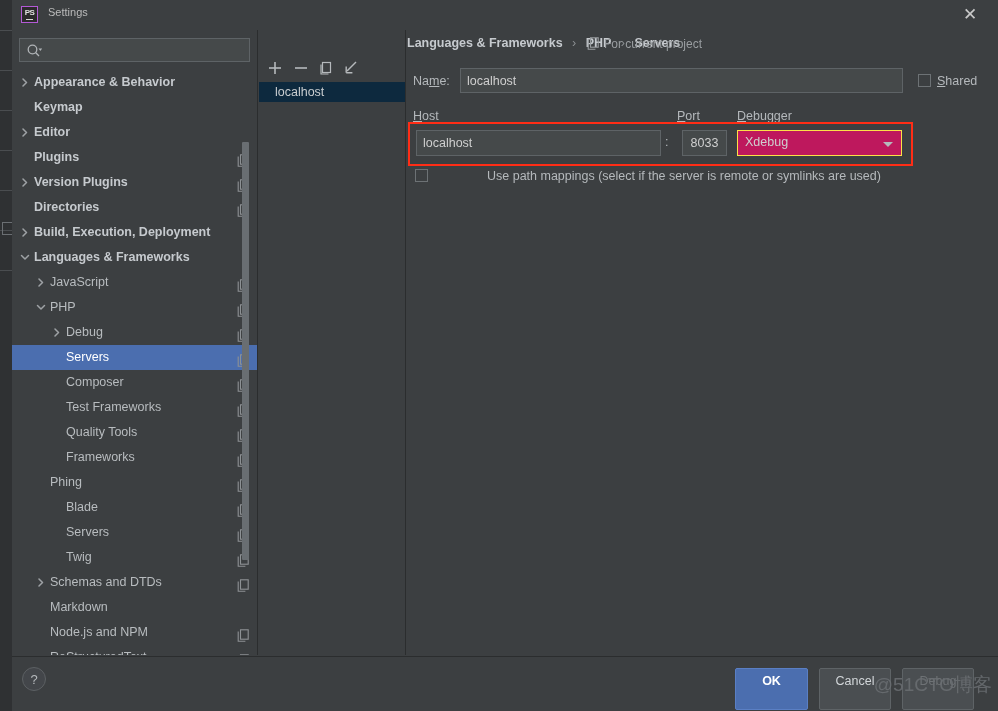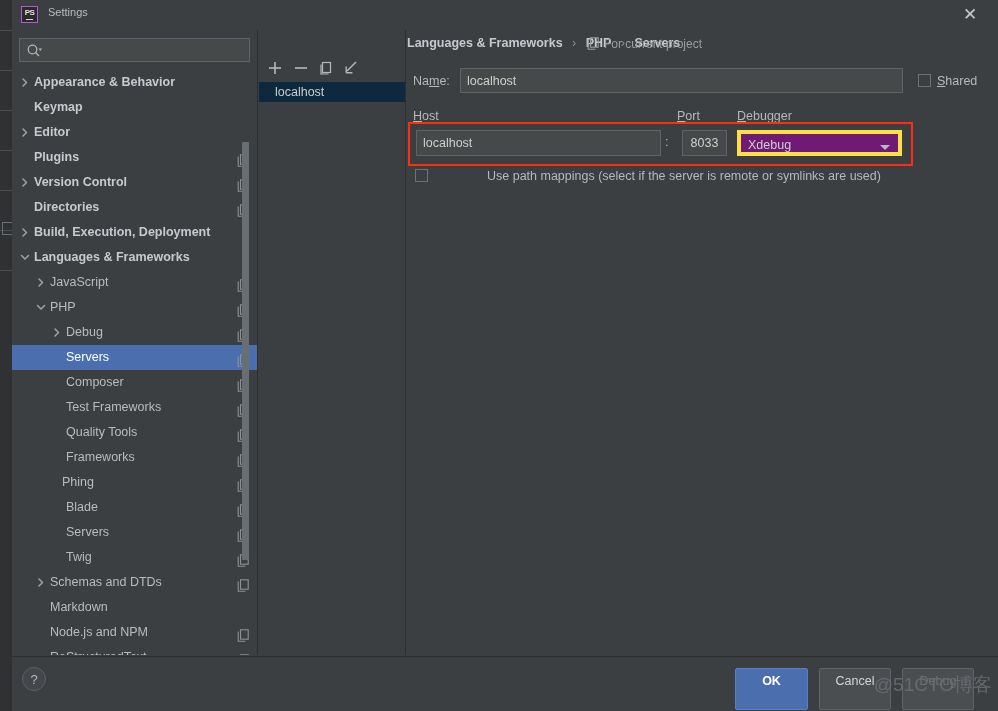--- a/index.html
+++ b/index.html
@@ -163,21 +163,21 @@
   }
 
   .cbox {
     position: absolute; width: 13px; height: 13px;
     border: 1px solid #6d7275; background: #3c3f41; box-sizing: border-box;
     cursor: pointer;
   }
 
   .combo {
     position: absolute;
-    background: #701a75; border: 4px solid #fde047; box-sizing: border-box;
+    background: #be185d; border: 1px solid #fde047; box-sizing: border-box;
   }
   .combo-text { position: absolute; left: 7px; top: 4px; color: #cfcfcf; font-size: 12.5px; }
   .combo-arrow { position: absolute; right: 8px; top: 11px;
      width: 0; height: 0; border-left: 5px solid transparent; border-right: 5px solid transparent;
      border-top: 5px solid #b5b9bc; }
 
   .redbox {
     position: absolute;
     border: 2px solid #ff2d16;
     box-sizing: border-box;
@@ -277,21 +277,21 @@
               <rect x="3.5" y="0.8" width="7.7" height="9.4" fill="none" stroke="#8d9194" stroke-width="1.1"></rect>
               <path d="M1.2 2.6 L1.2 12.2 L8.4 12.2" fill="none" stroke="#8d9194" stroke-width="1.1"></path>
             </svg></span>
         </div>
         <div class="tree-row bold">
           <span class="arrow" style="left: 6px;">
             <svg width="10" height="9" viewBox="0 0 10 9">
               <path d="M3 1 L6.5 4.5 L3 8" fill="none" stroke="#9ea2a5" stroke-width="1.5" stroke-linecap="round" stroke-linejoin="round"></path>
             </svg>
           </span>
-          <span class="tree-label" style="left: 22px;">Version Control</span>
+          <span class="tree-label" style="left: 22px;">Version Plugins</span>
           <span class="copy-ico"><svg width="12" height="13" viewBox="0 0 12 13">
               <rect x="3.5" y="0.8" width="7.7" height="9.4" fill="none" stroke="#8d9194" stroke-width="1.1"></rect>
               <path d="M1.2 2.6 L1.2 12.2 L8.4 12.2" fill="none" stroke="#8d9194" stroke-width="1.1"></path>
             </svg></span>
         </div>
         <div class="tree-row bold">
           <span class="tree-label" style="left: 22px;">Directories</span>
           <span class="copy-ico"><svg width="12" height="13" viewBox="0 0 12 13">
               <rect x="3.5" y="0.8" width="7.7" height="9.4" fill="none" stroke="#8d9194" stroke-width="1.1"></rect>
               <path d="M1.2 2.6 L1.2 12.2 L8.4 12.2" fill="none" stroke="#8d9194" stroke-width="1.1"></path>
@@ -378,21 +378,21 @@
             </svg></span>
         </div>
         <div class="tree-row">
           <span class="tree-label" style="left: 54px;">Frameworks</span>
           <span class="copy-ico"><svg width="12" height="13" viewBox="0 0 12 13">
               <rect x="3.5" y="0.8" width="7.7" height="9.4" fill="none" stroke="#8d9194" stroke-width="1.1"></rect>
               <path d="M1.2 2.6 L1.2 12.2 L8.4 12.2" fill="none" stroke="#8d9194" stroke-width="1.1"></path>
             </svg></span>
         </div>
         <div class="tree-row">
-          <span class="tree-label" style="left: 50px; text-align: right;">Phing</span>
+          <span class="tree-label" style="left: 38px; text-align: right;">Phing</span>
           <span class="copy-ico"><svg width="12" height="13" viewBox="0 0 12 13">
               <rect x="3.5" y="0.8" width="7.7" height="9.4" fill="none" stroke="#8d9194" stroke-width="1.1"></rect>
               <path d="M1.2 2.6 L1.2 12.2 L8.4 12.2" fill="none" stroke="#8d9194" stroke-width="1.1"></path>
             </svg></span>
         </div>
         <div class="tree-row">
           <span class="tree-label" style="left: 54px;">Blade</span>
           <span class="copy-ico"><svg width="12" height="13" viewBox="0 0 12 13">
               <rect x="3.5" y="0.8" width="7.7" height="9.4" fill="none" stroke="#8d9194" stroke-width="1.1"></rect>
               <path d="M1.2 2.6 L1.2 12.2 L8.4 12.2" fill="none" stroke="#8d9194" stroke-width="1.1"></path>

